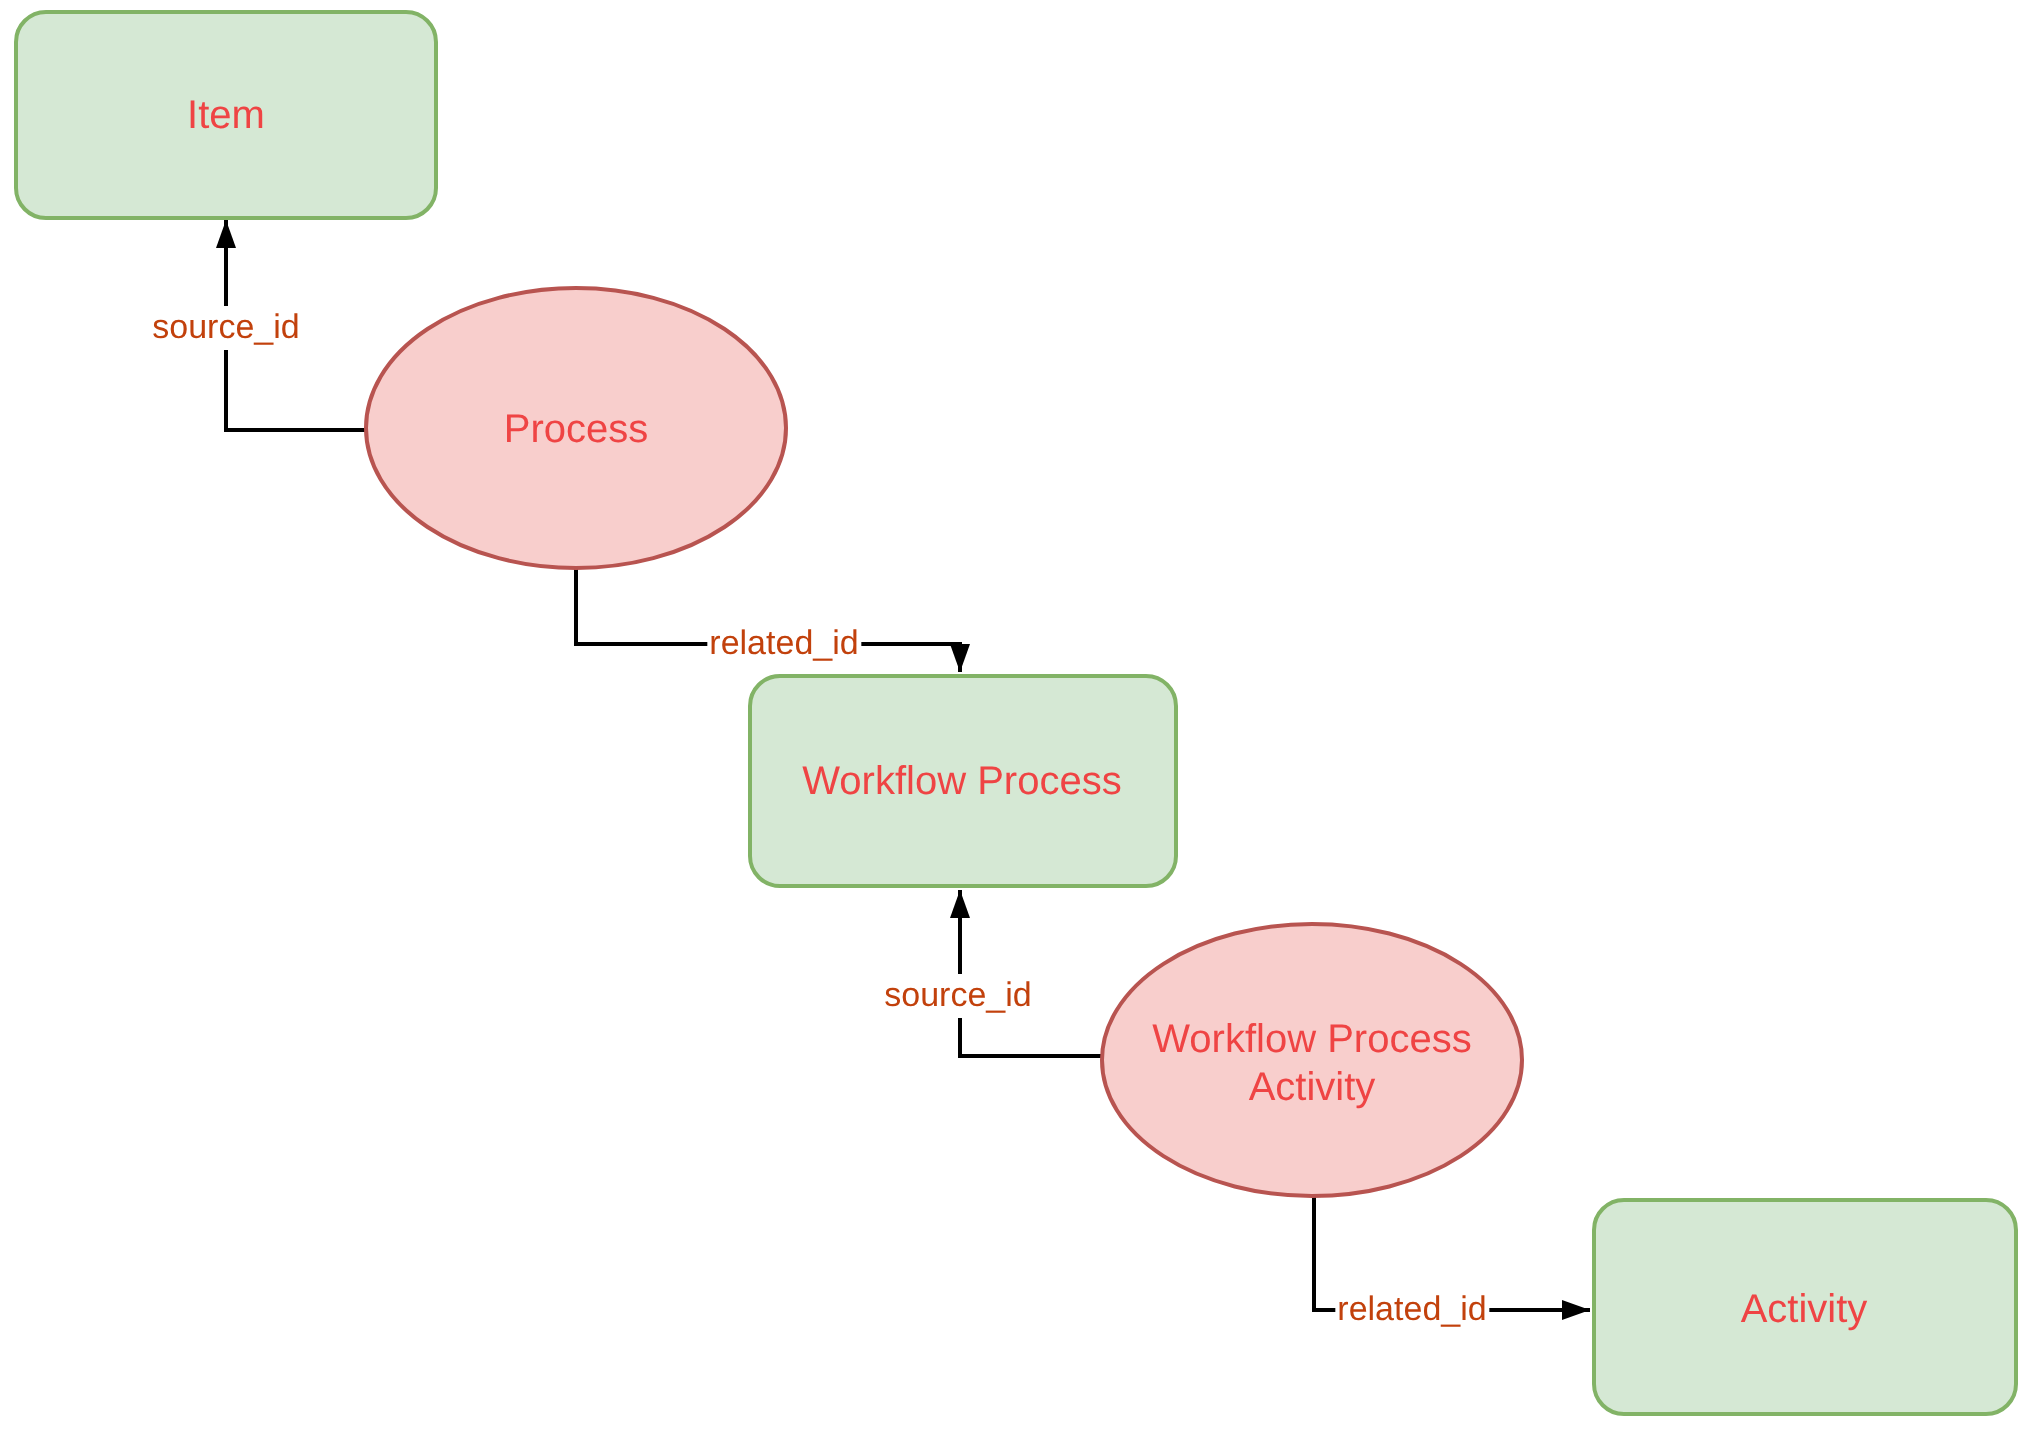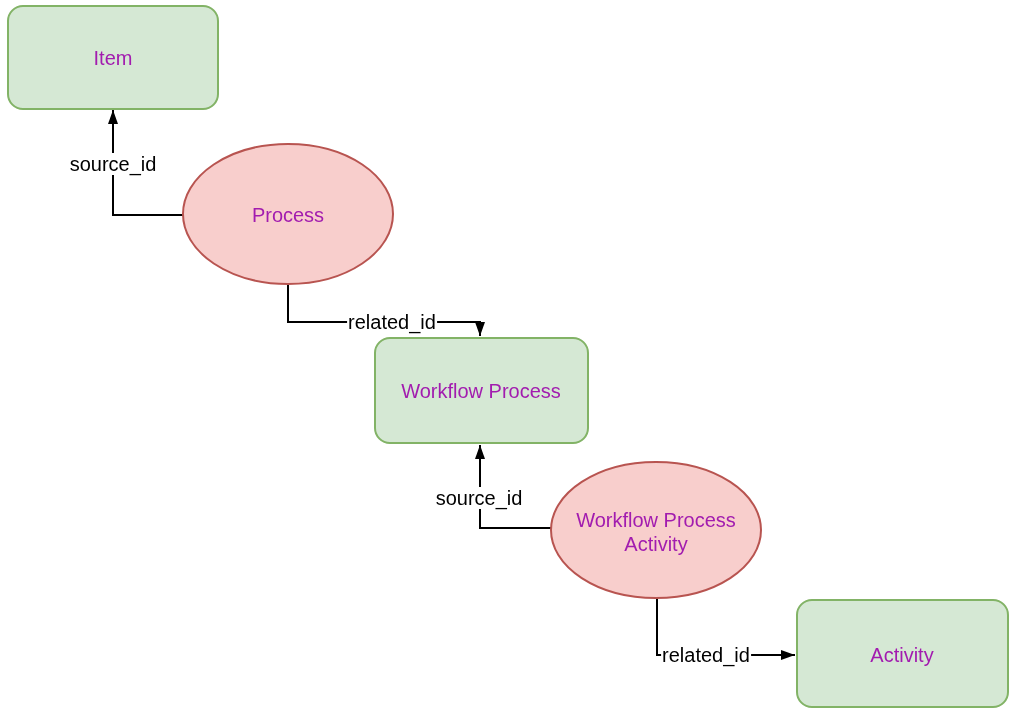--- a/index.html
+++ b/index.html
@@ -21,31 +21,31 @@
     left: 0;
     top: 0;
   }
   .node-label {
     position: absolute;
     transform: translate(-50%, -50%);
     font-size: 20px;
     line-height: 24px;
     text-align: center;
     white-space: pre-line;
-    color: #a21caf;
+    color: #ef4444;
   }
   .edge-label {
     position: absolute;
     transform: translate(-50%, -50%);
-    font-size: 20px;
+    font-size: 17px;
     line-height: 22px;
     white-space: nowrap;
     background: #ffffff;
     padding: 0 1px;
-    color: #000000;
+    color: #c2410c;
   }
 </style>
 </head>
 <body>
 
 <div class="canvas">
 
   <svg width="1015" height="715" viewBox="0 0 1015 715">
     <defs>
       <marker id="arrow" markerWidth="14" markerHeight="10" refX="14" refY="5" orient="auto" markerUnits="userSpaceOnUse">

